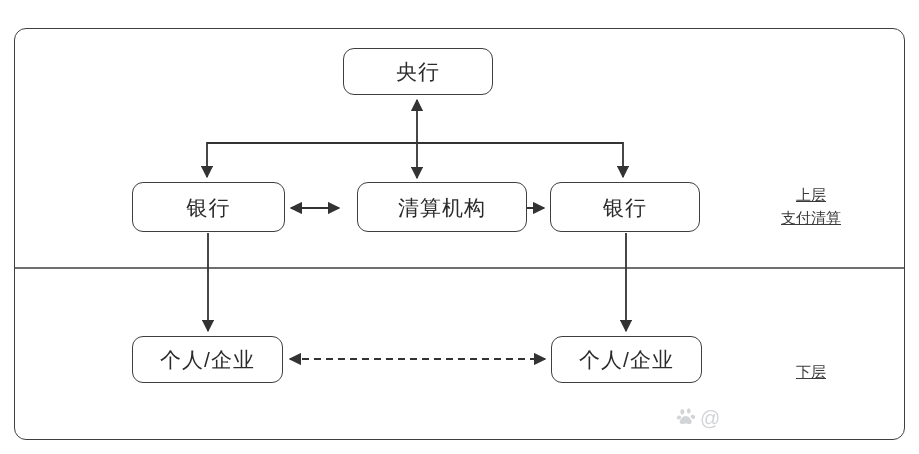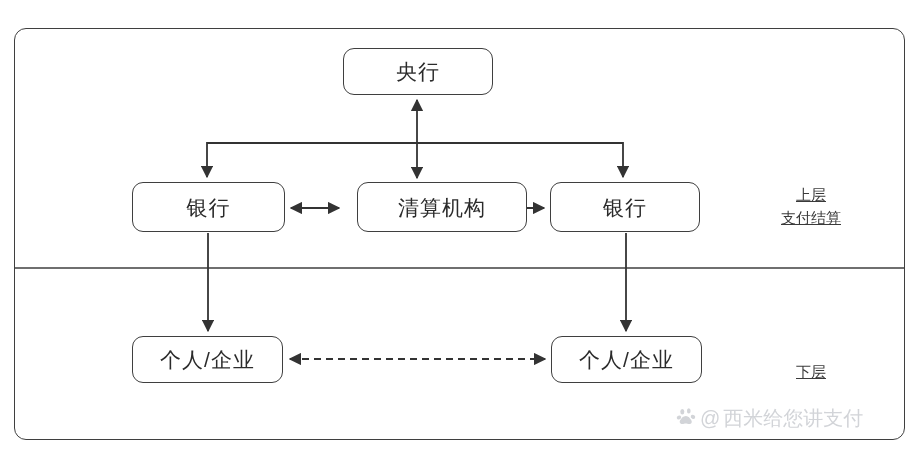--- a/index.html
+++ b/index.html
@@ -135,34 +135,33 @@
   <div class="node" id="node-clearing">清算机构</div>
 
   <div class="node" id="node-bank-right">银行</div>
 
   <div class="node" id="node-party-left">个人/企业</div>
 
   <div class="node" id="node-party-right">个人/企业</div>
 
   <div class="layer-caption" id="caption-upper">
     <span class="cap-line">上层</span>
-    <span class="cap-line">支付结算</span>
+    <span class="cap-line">支付清算</span>
   </div>
 
   <div class="layer-caption" id="caption-lower">
     <span class="cap-line">下层</span>
   </div>
 
   <div class="watermark">
     <span class="wm-paw">
       <svg width="21" height="21" viewBox="0 0 24 24" xmlns="http://www.w3.org/2000/svg">
         <ellipse cx="7.2" cy="6.6" rx="2.3" ry="3.1" fill="#d2d4d8"></ellipse>
         <ellipse cx="14.6" cy="5.6" rx="2.1" ry="3.0" fill="#d2d4d8"></ellipse>
         <ellipse cx="3.4" cy="13.2" rx="2.6" ry="2.1" transform="rotate(-20 3.4 13.2)" fill="#d2d4d8"></ellipse>
         <ellipse cx="19.4" cy="12.4" rx="2.6" ry="2.2" transform="rotate(20 19.4 12.4)" fill="#d2d4d8"></ellipse>
         <path d="M11.3 11.3c3.1 0 4.6 2.6 6 4.6 1.6 2.3.4 4.8-2.3 4.8-1.6 0-2.5-.6-3.9-.6-1.4 0-2.3.6-3.8.6-2.7 0-3.9-2.4-2.4-4.7 1.4-2.1 3-4.7 6.4-4.7z" fill="#d2d4d8"></path>
       </svg>
     </span>
     <span class="wm-at">@</span>
-    <span class="wm-text">西米给您讲支付</span>
   </div>
 
 </div>
 
 </body></html>

